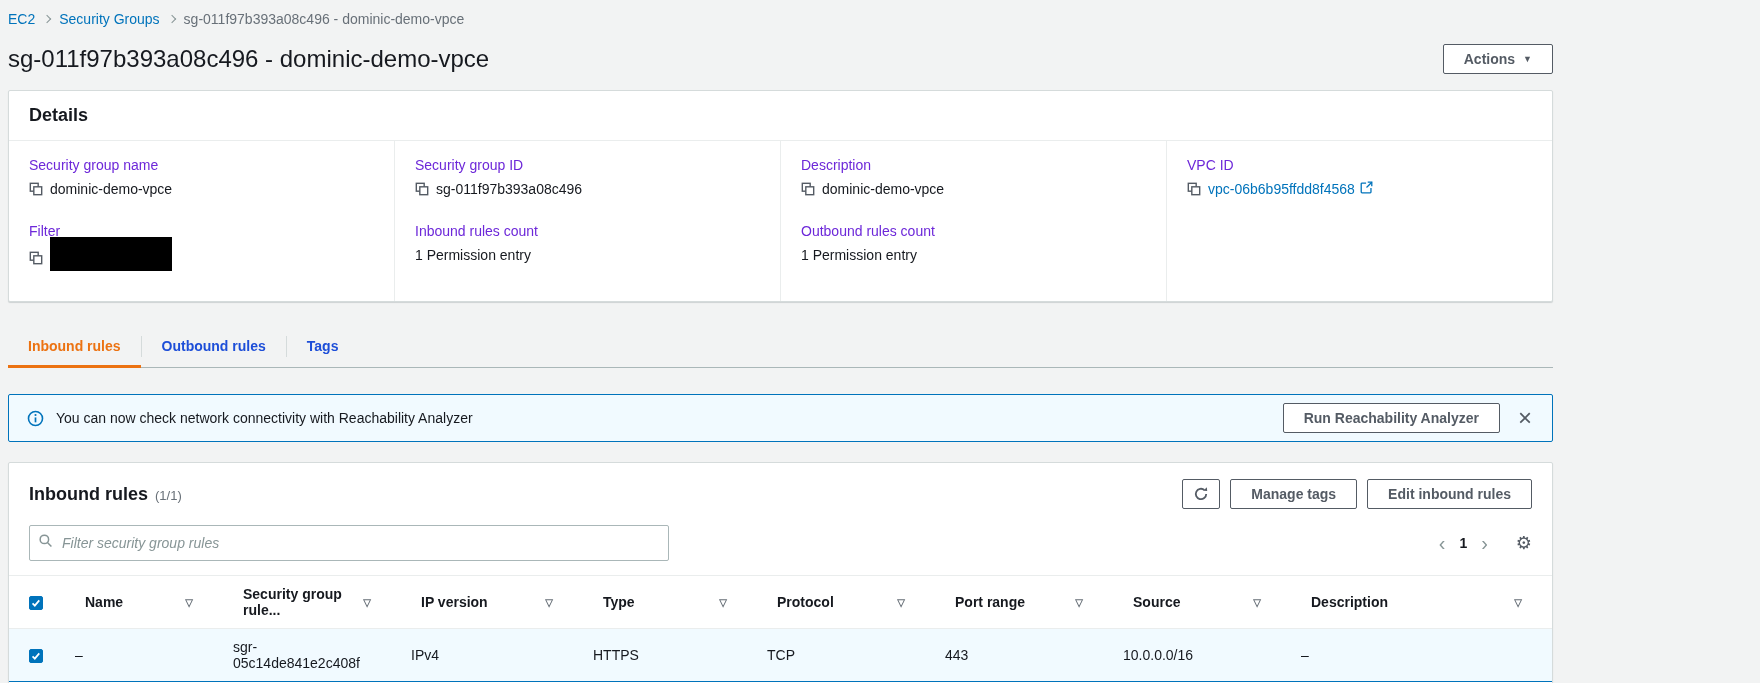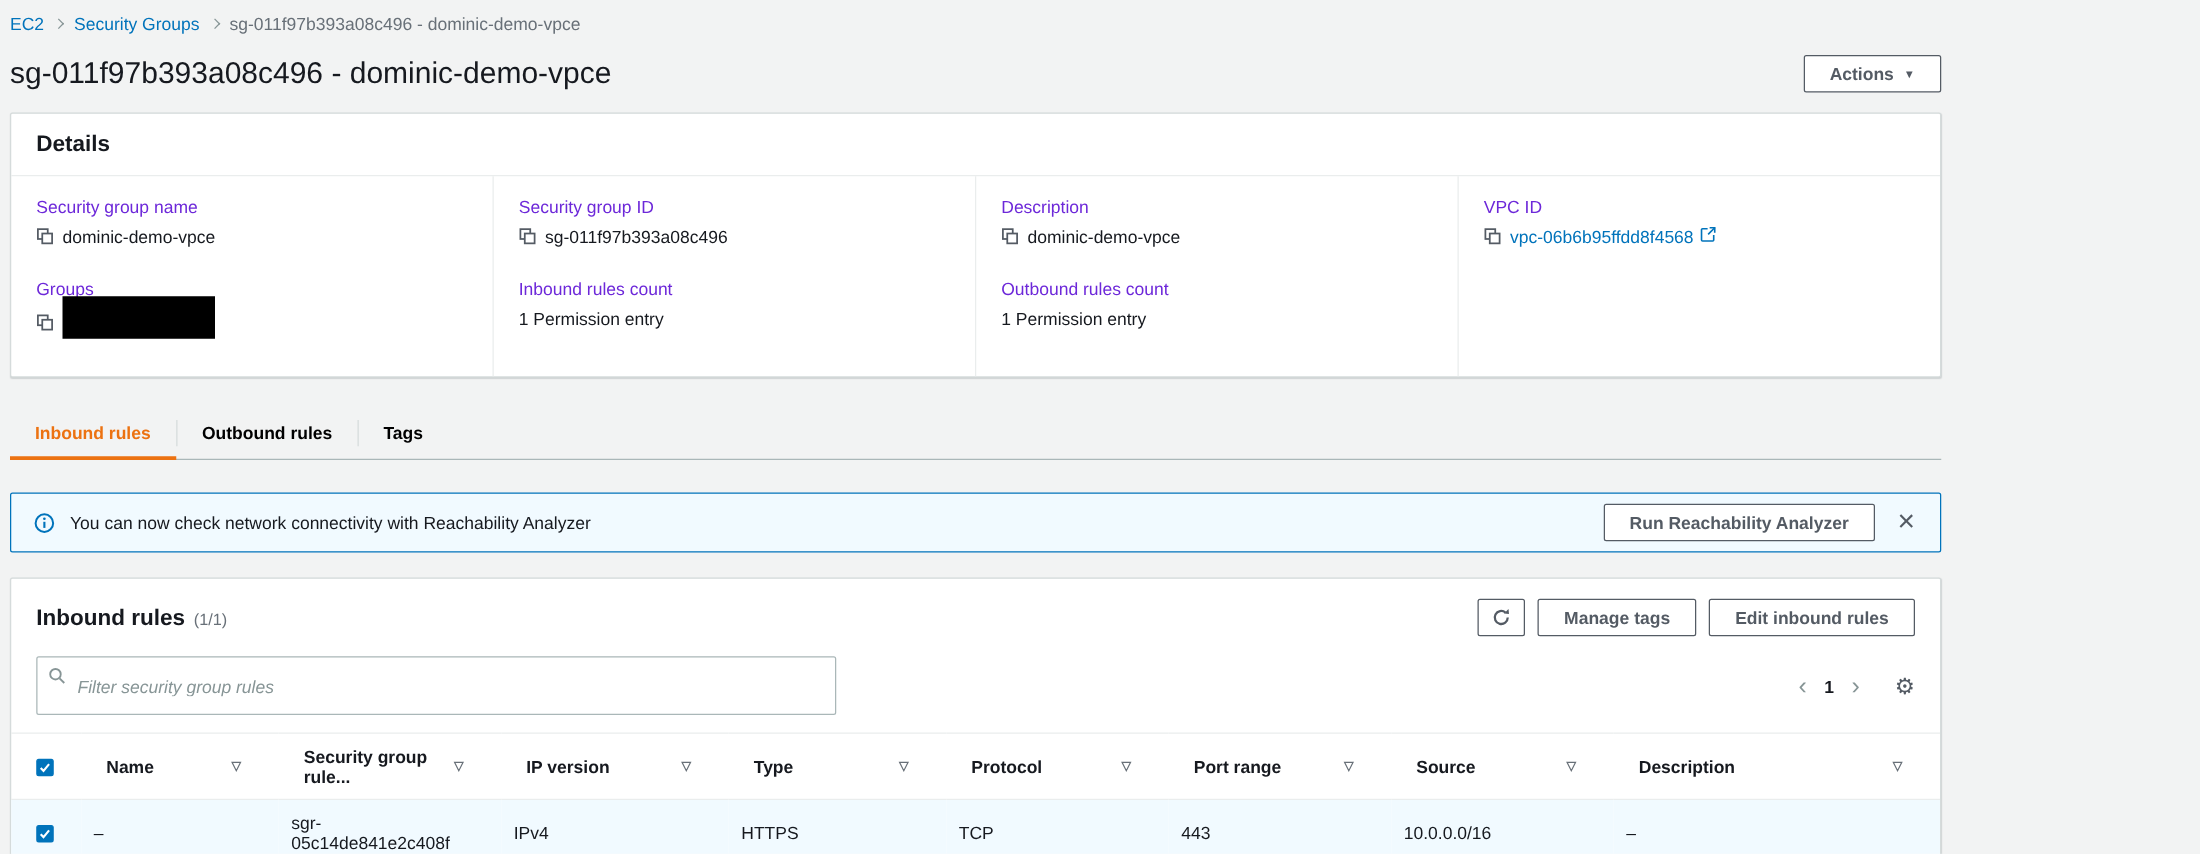--- a/index.html
+++ b/index.html
@@ -51,21 +51,21 @@
   .details-col + .details-col { border-left:1px solid #eaeded; }
   .field { margin-bottom:24px; }
   .field-label { color:#6d28d9; margin-bottom:6px; }
   .field-value { display:flex; align-items:center; gap:7px; min-height:20px; }
   .copy-btn { display:inline-flex; cursor:pointer; }
   .link-value { color:#0073bb; text-decoration:none; cursor:pointer; display:inline-flex; gap:5px; }
   .redaction { width:122px; height:34px; background:#000; margin-top:-8px; }
 
   
   .tabs { display:flex; align-items:stretch; margin-top:24px; border-bottom:1px solid #aab7b8; }
-  .tab { padding:12px 20px 13px 20px; font-weight:700; color:#000000; position:relative; cursor:pointer; }
+  .tab { padding:12px 20px 13px 20px; font-weight:700; color:#1d4ed8; position:relative; cursor:pointer; }
   .tab.active { color:#ec7211; }
   .tab.active::after { content:""; position:absolute; left:0; right:0; bottom:-1px; height:3px; background:#ec7211; }
   .tab-sep { width:1px; background:#d5dbdb; margin:10px 0; }
 
   
   .banner {
     margin-top:26px; background:#f1faff; border:1px solid #0073bb; border-radius:2px;
     display:flex; align-items:center; padding:7px 14px 7px 18px; gap:12px; height:48px;
   }
   .banner-text { flex:1; color:#16191f; }
@@ -74,21 +74,21 @@
   
   .rules-card { margin-top:20px; min-height:228px; }
   .rules-header { display:flex; justify-content:space-between; align-items:center; padding:16px 20px 12px 20px; }
   .rules-title { display:flex; align-items:baseline; gap:7px; }
   .rules-title .count { font-size:13px; color:#687078; }
   .rules-actions { display:flex; gap:10px; }
 
   .filter-row { display:flex; justify-content:space-between; align-items:center; padding:4px 20px 14px 20px; }
   .search-box { position:relative; width:640px; }
   .search-box input {
-    width:100%; height:47px; border:1px solid #aab7b8; border-radius:2px;
+    width:100%; height:36px; border:1px solid #aab7b8; border-radius:2px;
     padding:0 0 0 32px; font-size:14px; font-family:inherit; color:#16191f; background:#fff;
   }
   .search-box input::placeholder { color:#879596; font-style:italic; }
   .search-icon { position:absolute; left:9px; top:8px; }
   .pagination { display:flex; align-items:center; gap:14px; }
   .page-arrow { font-size:20px; color:#879596; cursor:pointer; line-height:1; }
   .page-num { font-weight:700; color:#16191f; cursor:pointer; }
   .gear { font-size:18px; color:#545b64; cursor:pointer; margin-left:14px; }
 
   
@@ -144,21 +144,21 @@
             <span class="copy-btn">
               <svg viewBox="0 0 16 16" width="14" height="14" fill="none" stroke="#545b64" stroke-width="1.6">
                   <rect x="1.5" y="1.5" width="9" height="9"></rect>
                   <rect x="5.5" y="5.5" width="9" height="9" fill="#ffffff"></rect>
                 </svg>
             </span>
             <span>dominic-demo-vpce</span>
           </div>
         </div>
         <div class="field">
-          <div class="field-label">Groups</div>
+          <div class="field-label">Filter</div>
           <div class="field-value">
             <span class="copy-btn">
               <svg viewBox="0 0 16 16" width="14" height="14" fill="none" stroke="#545b64" stroke-width="1.6">
                   <rect x="1.5" y="1.5" width="9" height="9"></rect>
                   <rect x="5.5" y="5.5" width="9" height="9" fill="#ffffff"></rect>
                 </svg>
             </span>
             <span class="redaction"></span>
           </div>
         </div>

